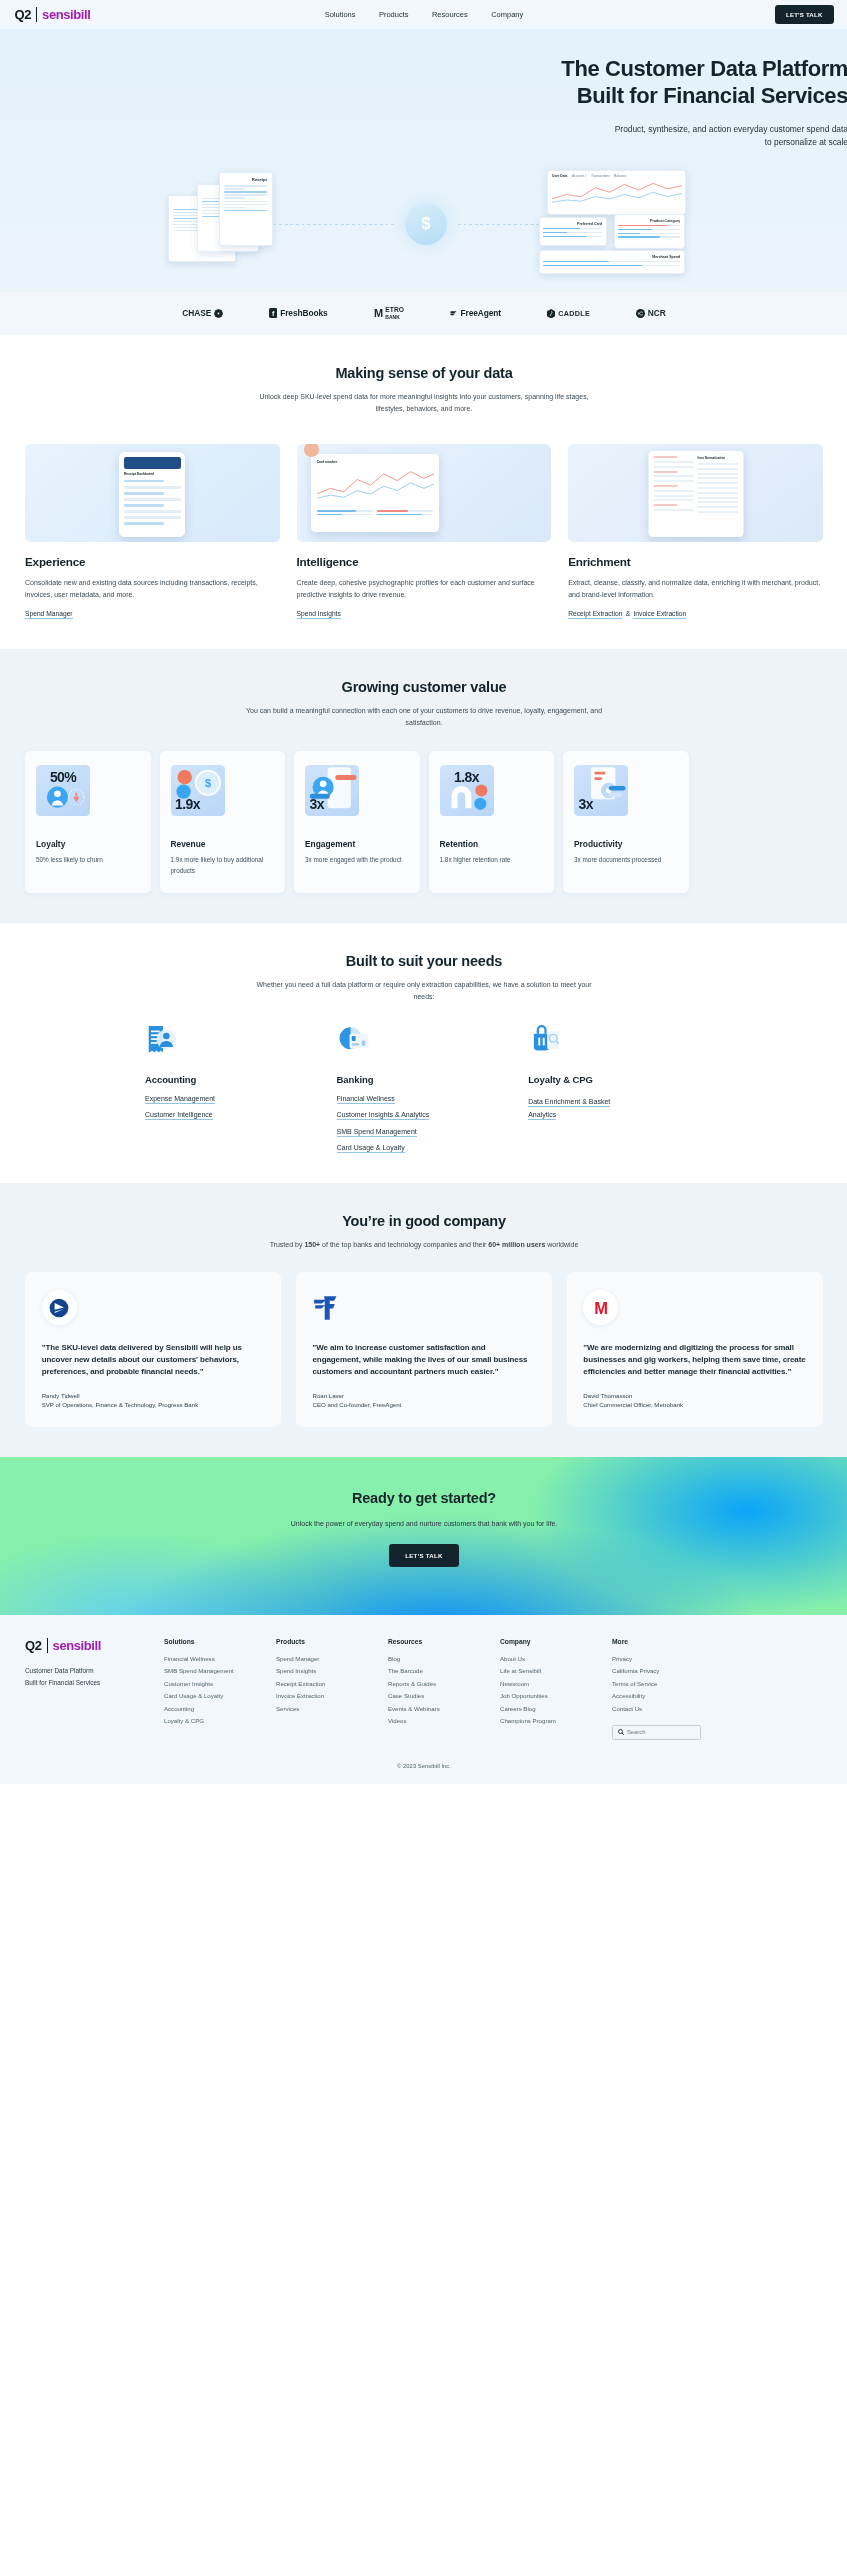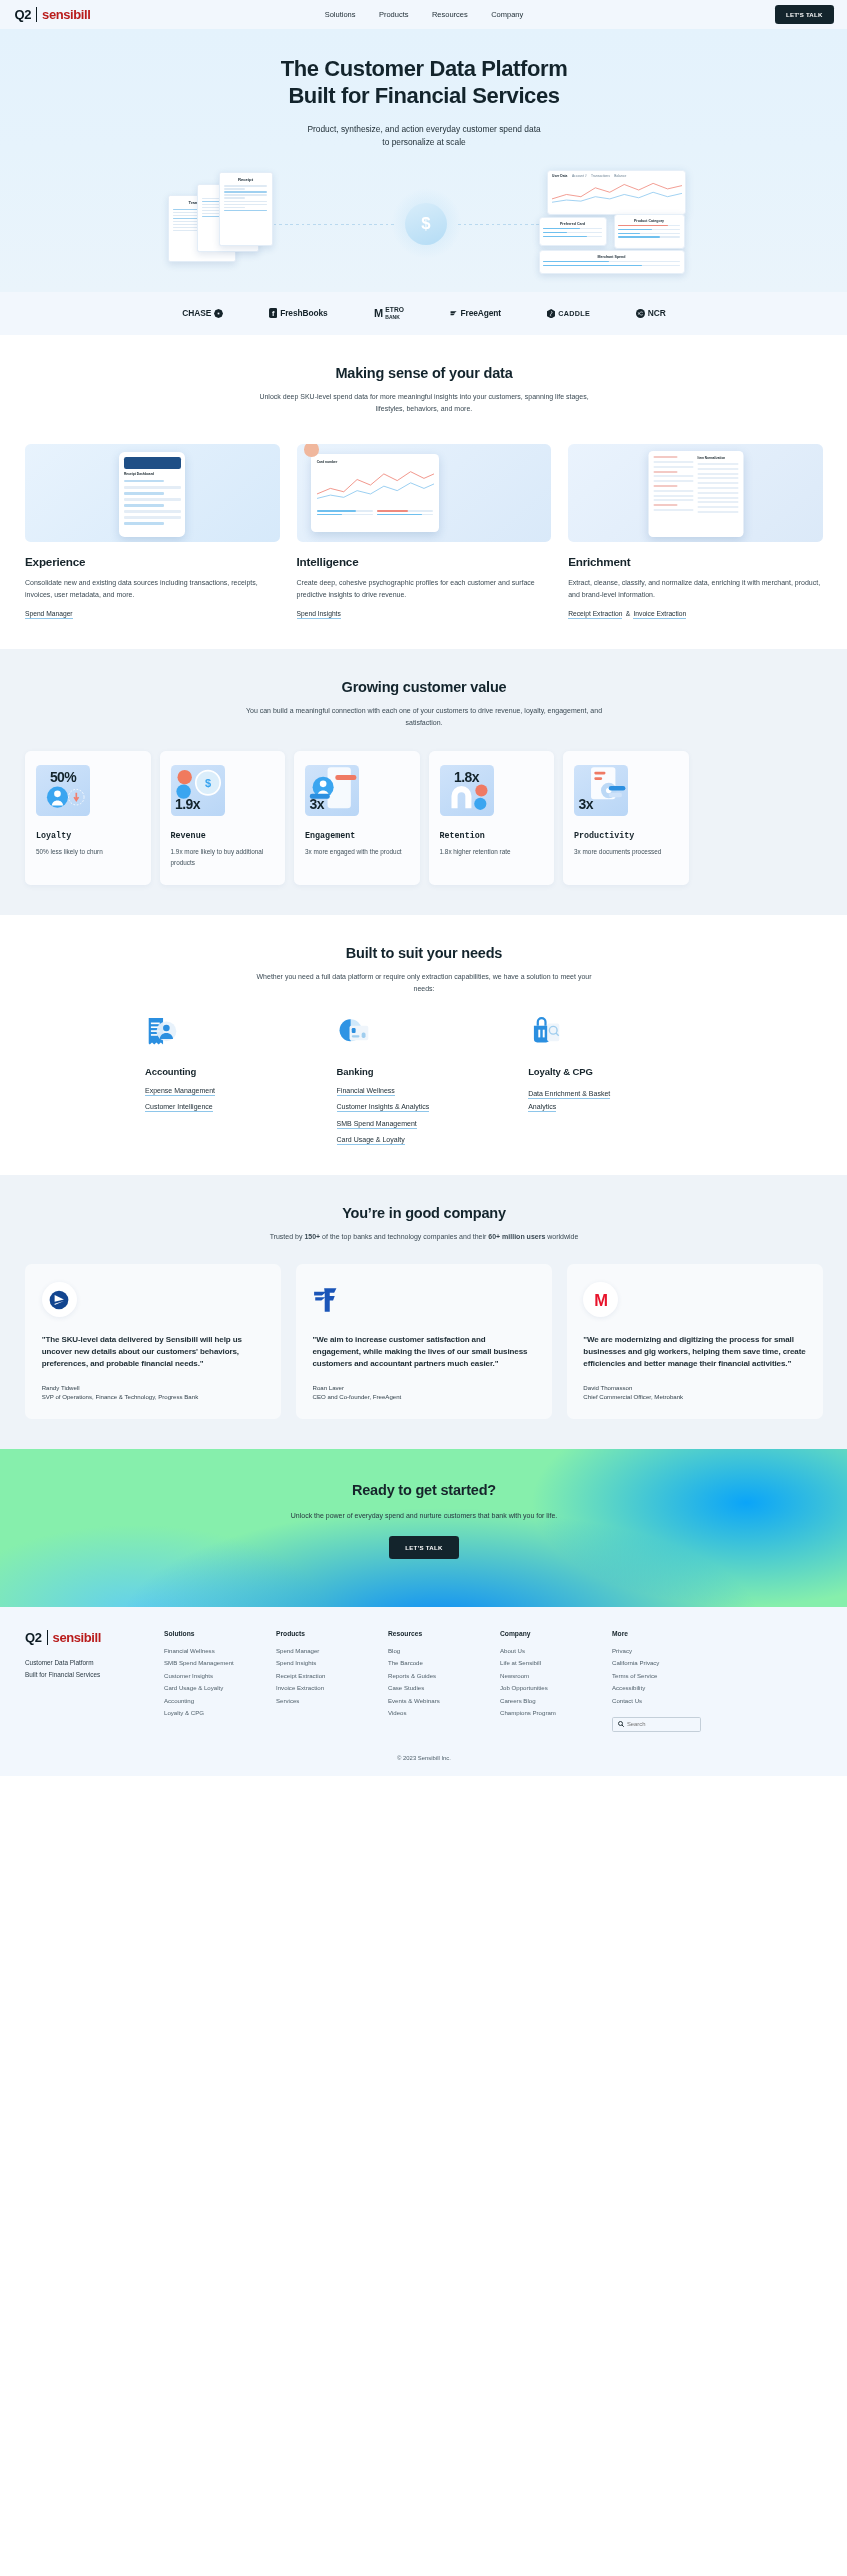--- a/index.html
+++ b/index.html
@@ -17,42 +17,42 @@
     height: 29px;
     background: #f2f7fd;
     display: flex;
     align-items: center;
     padding: 0 14.5px;
     position: relative;
   }
   .logo { display: flex; align-items: center; gap: 5px; }
   .logo-q2 { font-size: 13px; font-weight: 700; letter-spacing: -0.3px; color: #0d1b22; }
   .logo-div { width: 0.8px; height: 14.5px; background: #0d1b22; }
-  .logo-name { font-size: 13px; font-weight: 700; letter-spacing: -0.4px; color: #b91c1c; }
+  .logo-name { font-size: 13px; font-weight: 700; letter-spacing: -0.4px; color: #a21caf; }
   .nav-links {
     position: absolute; left: 0; right: 0;
     display: flex; justify-content: center; gap: 23.4px;
     pointer-events: none;
   }
   .nav-links > * { pointer-events: auto; }
   .nav-link { font-size: 7.5px; color: #1d2b33; cursor: pointer; }
   .nav-cta {
     margin-left: auto;
     background: #13242c; color: #fff;
     font-size: 6.1px; font-weight: 700; letter-spacing: 0.2px;
     padding: 6.1px 11px; border-radius: 3.3px; border: none;
     cursor: pointer;
     font-family: inherit;
   }
 
   
   .hero {
     background: linear-gradient(180deg,#e4f2fc 0%,#e6f3fc 45%,#eaf4fb 100%);
     padding: 27px 0 13.4px;
-    text-align: center;
+    text-align: right;
     position: relative;
   }
   .hero h1 {
     font-size: 22px; line-height: 1.22; font-weight: 700;
     letter-spacing: -0.4px; color: #13242c;
   }
   .hero p {
     margin-top: 13.4px; font-size: 8.4px; line-height: 1.5;
     color: #1d2b33; font-weight: 500;
   }
@@ -146,21 +146,21 @@
   .stat-grid { display: grid; grid-template-columns: repeat(6, 1fr);
     gap: 9px; width: 798px; margin: 22px auto 0; }
   .stat-card { background: #fbfcfe; border-radius: 5.6px; padding: 13.4px 11px 16.7px;
     box-shadow: 0 1.1px 5.6px rgba(40,80,130,.05); }
   .stat-ill { width: 54px; height: 51px; border-radius: 4.5px;
     background: linear-gradient(150deg,#cfe3fa,#b9d6f6);
     position: relative; display: flex; align-items: flex-start; justify-content: center; }
   .stat-ill .big { font-size: 14px; font-weight: 800; color: #13242c;
     letter-spacing: -0.6px; margin-top: 4.5px; }
   .stat-ill .big.low { position: absolute; bottom: 3.3px; left: 4.5px; margin: 0; }
-  .stat-name { margin-top: 15px; font-size: 8.4px; font-weight: 700; font-family: Liberation Mono, monospace; }
+  .stat-name { margin-top: 23px; font-size: 8.4px; font-weight: 700; }
   .stat-sub { margin-top: 5px; font-size: 6.4px; line-height: 1.75; color: #41515b; }
 
   
   .needs-grid { display: grid; grid-template-columns: repeat(3, 1fr);
     gap: 16.7px; width: 558px; margin: 22px auto 0; }
   .need-ico { width: 35px; height: 32px; position: relative; }
   .need-title { margin-top: 16.7px; font-size: 9.5px; font-weight: 700; letter-spacing: -0.1px; }
   .need-links { margin-top: 10px; display: flex; flex-direction: column;
     align-items: flex-start; gap: 7.2px; font-size: 7px; }
 

